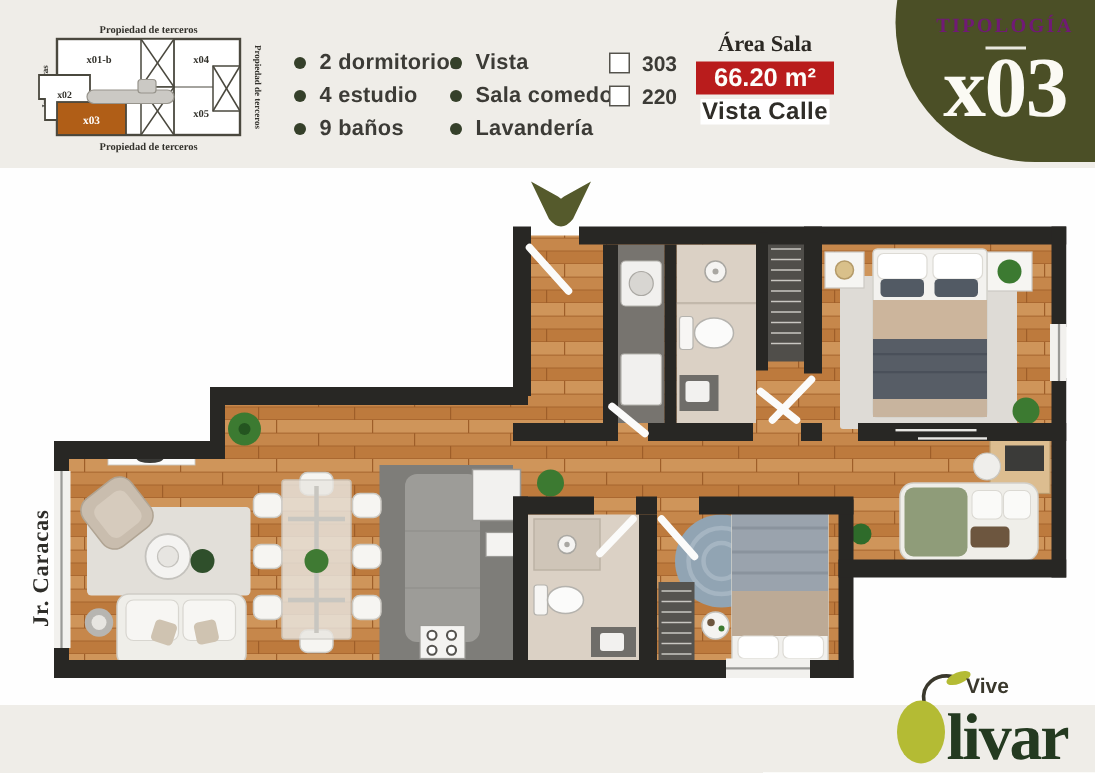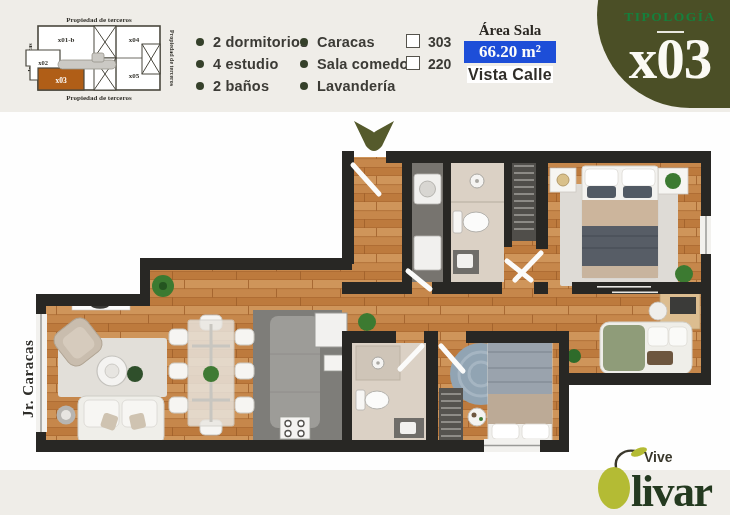--- a/index.html
+++ b/index.html
@@ -11,37 +11,37 @@
     font-family:"Liberation Sans","DejaVu Sans",sans-serif;
   }
   .white-panel{position:absolute;left:0;top:112px;width:730px;height:358px;background:#fefefe;}
   .abs{position:absolute;}
 
   
   .feat-row{position:absolute;display:flex;align-items:center;gap:9px;}
   .feat-dot{width:8px;height:8px;border-radius:50%;background:#35402a;flex:0 0 auto;}
   .feat-label{font-size:14.5px;font-weight:600;color:#3c3b36;letter-spacing:.2px;white-space:nowrap;}
 
-  .chk-row{position:absolute;display:flex;align-items:flex-start;gap:8px;}
+  .chk-row{position:absolute;display:flex;align-items:center;gap:8px;}
   .chk-box{width:12px;height:12px;background:#fff;border:1.6px solid #55534c;flex:0 0 auto;}
   .chk-label{font-size:14px;font-weight:600;color:#3c3b36;}
 
   .area-label{position:absolute;left:452px;top:22px;width:116px;text-align:center;
     font-family:"Liberation Serif","DejaVu Serif",serif;font-weight:bold;font-size:15px;color:#2b2823;}
-  .area-badge{position:absolute;left:464px;top:41px;width:92px;height:22px;background:#1d4ed8;
+  .area-badge{position:absolute;left:464px;top:41px;width:92px;height:22px;background:#b91c1c;
     display:flex;align-items:center;justify-content:center;
-    font-family:Liberation Serif, serif;font-weight:bold;font-size:17px;color:#fdfdfa;}
+    font-family:Liberation Sans, sans-serif;font-weight:bold;font-size:17px;color:#fdfdfa;}
   .view-badge{position:absolute;left:467px;top:66px;width:86px;height:17px;background:#ffffff;
     display:flex;align-items:center;justify-content:center;
     font-size:16px;font-weight:800;color:#2f2d28;letter-spacing:.3px;}
 
   .blob{position:absolute;left:597px;top:-78px;width:300px;height:186px;border-radius:93px;background:#4b4f26;}
   .typ-label{position:absolute;left:620px;top:9px;width:100px;text-align:center;
     font-family:"Liberation Serif","DejaVu Serif",serif;font-weight:bold;font-size:13.5px;
-    letter-spacing:1.5px;color:#15803d;}
+    letter-spacing:1.5px;color:#701a75;}
   .typ-underline{position:absolute;left:657px;top:31px;width:27px;height:2px;background:#e9e8df;}
   .typ-code{position:absolute;left:612px;top:28px;width:116px;text-align:center;
     font-family:"Liberation Serif","DejaVu Serif",serif;font-weight:bold;font-size:57px;line-height:1.1;
     color:#fbfaf4;letter-spacing:-1px;}
 
   .street{position:absolute;left:20px;top:326px;height:92px;
     writing-mode:vertical-rl;transform:rotate(180deg);
     font-family:"Liberation Serif","DejaVu Serif",serif;font-weight:bold;font-size:15px;color:#2e2d29;letter-spacing:.5px;}
 
   .disclaimer{position:absolute;left:12px;top:488px;width:560px;font-size:7.6px;color:#95938c;letter-spacing:.1px;}
@@ -94,26 +94,26 @@
   <div class="feat-row" style="left:196px;top:34px">
     <span class="feat-dot"></span>
     <span class="feat-label">2 dormitorios</span>
   </div>
   <div class="feat-row" style="left:196px;top:56px">
     <span class="feat-dot"></span>
     <span class="feat-label">4 estudio</span>
   </div>
   <div class="feat-row" style="left:196px;top:78px">
     <span class="feat-dot"></span>
-    <span class="feat-label">2 baños</span>
+    <span class="feat-label">9 baños</span>
   </div>
 
   <div class="feat-row" style="left:300px;top:34px">
     <span class="feat-dot"></span>
-    <span class="feat-label">Caracas</span>
+    <span class="feat-label">Vista</span>
   </div>
   <div class="feat-row" style="left:300px;top:56px">
     <span class="feat-dot"></span>
     <span class="feat-label">Sala comedor</span>
   </div>
   <div class="feat-row" style="left:300px;top:78px">
     <span class="feat-dot"></span>
     <span class="feat-label">Lavandería</span>
   </div>
 

